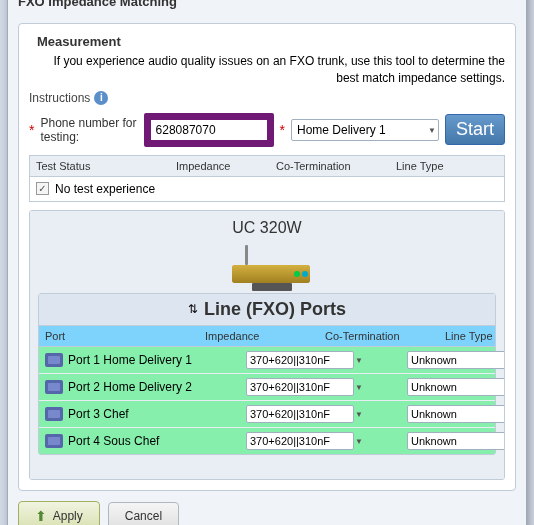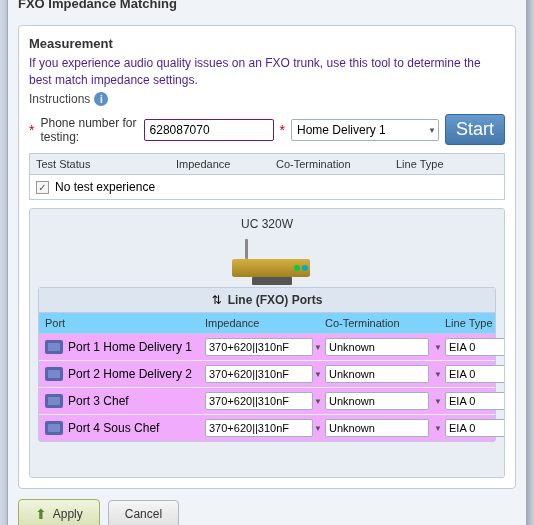--- a/index.html
+++ b/index.html
@@ -1,44 +1,44 @@
 <!DOCTYPE html>
 <html><head>
   <meta charset="utf-8">
   <style>
     * { box-sizing: border-box; margin: 0; padding: 0; font-family: Arial, sans-serif; font-size: 12px; }
     body { background: #d0d8e4; display: flex; align-items: center; justify-content: center; width: 534px; height: 525px; }
     .dialog { background: #f0f4f8; border: 1px solid #a0aab8; border-radius: 6px; width: 520px; padding: 10px; box-shadow: 2px 2px 8px rgba(0,0,0,0.3); }
     .dialog-title { font-size: 13px; font-weight: bold; color: #333; margin-bottom: 8px; padding-bottom: 6px; }
     .measurement-box { background: #fff; border: 1px solid #c0ccd8; border-radius: 4px; padding: 10px; }
-    .measurement-title { font-size: 13px; font-weight: bold; color: #333; margin-bottom: 4px; }
-    .desc { color: #4c1d95; margin-bottom: 4px; line-height: 1.4; }
+    .measurement-title { font-size: 13px; font-weight: bold; color: #333; margin-bottom: 4px; margin-left: 8px; }
+    .desc { color: #000000; margin-bottom: 4px; line-height: 1.4; text-align: right; }
     .instructions { color: #444; margin-bottom: 8px; display: flex; align-items: center; gap: 4px; }
     .info-icon { display: inline-flex; align-items: center; justify-content: center; width: 14px; height: 14px; background: #5b8fc9; color: #fff; border-radius: 50%; font-size: 10px; font-weight: bold; cursor: pointer; }
     .phone-row { display: flex; align-items: center; gap: 6px; margin-bottom: 8px; }
     .red-dot { color: #c00; font-size: 14px; }
     .phone-label { color: #333; }
-    .phone-input { border: 1px solid #701a75; padding: 3px 5px; border-radius: 2px; width: 130px; }
+    .phone-input { border: 7px solid #701a75; padding: 3px 5px; border-radius: 2px; width: 130px; }
     .select-box { border: 1px solid #a0b0c0; padding: 3px 20px 3px 5px; border-radius: 2px; appearance: none; background: #fff; width: 148px; }
     .start-btn { background: linear-gradient(to bottom, #6699cc, #4477aa); color: #fff; border: 1px solid #3366aa; border-radius: 3px; padding: 4px 10px; cursor: pointer; font-size: 18px; }
     .table-header { display: grid; grid-template-columns: 140px 100px 120px 80px; background: #e8eef4; border: 1px solid #c0ccd8; border-bottom: none; padding: 4px 6px; }
     .table-header span { color: #333; font-size: 11px; }
     .test-row { display: flex; align-items: center; gap: 6px; border: 1px solid #c0ccd8; padding: 5px 6px; background: #fff; }
     .checkbox { width: 13px; height: 13px; border: 1px solid #999; background: #f5f5f5; display: inline-flex; align-items: center; justify-content: center; }
     .checkmark { color: #555; font-size: 10px; }
     .device-area { background: #e8eef4; border: 1px solid #c0ccd8; border-radius: 3px; margin-top: 8px; padding: 8px; height: 270px; overflow-y: auto; }
     .device-image-area { display: flex; flex-direction: column; align-items: center; margin-bottom: 10px; }
-    .device-name { font-size: 12px; color: #333; margin-bottom: 6px; }
+    .device-name { font-size: 16px; color: #333; margin-bottom: 6px; }
     .router-img { width: 80px; height: 40px; position: relative; }
     .ports-table { background: #fff; border: 1px solid #c0ccd8; border-radius: 3px; }
     .ports-header { display: flex; align-items: center; justify-content: center; gap: 6px; background: #dde6f0; padding: 5px; border-bottom: 1px solid #c0ccd8; }
-    .ports-header-text { font-size: 12px; font-weight: bold; color: #333; }
+    .ports-header-text { font-size: 18px; font-weight: bold; color: #333; }
     .ports-col-header { display: grid; grid-template-columns: 160px 120px 120px 80px; padding: 4px 6px; background: #7dd3fc; border-bottom: 1px solid #c0ccd8; }
     .ports-col-header span { font-size: 11px; color: #333; }
-    .port-row { display: grid; grid-template-columns: 160px 120px 120px 80px; padding: 4px 6px; border-bottom: 1px solid #e8eef4; align-items: center; background: #f0abfc; }
+    .port-row { display: grid; grid-template-columns: 160px 120px 120px 80px; padding: 4px 6px; border-bottom: 1px solid #e8eef4; align-items: center; background: #86efac; gap: 41px; }
     .port-row:last-child { border-bottom: none; }
     .port-name { display: flex; align-items: center; gap: 5px; font-size: 11px; }
     .port-icon { width: 18px; height: 14px; background: #5566aa; border-radius: 2px; display: inline-flex; align-items: center; justify-content: center; }
     .port-icon-inner { width: 12px; height: 8px; background: #7788cc; border-radius: 1px; }
     .impedance-select { border: 1px solid #a0b0c0; padding: 2px 18px 2px 3px; border-radius: 2px; appearance: none; background: #fff; font-size: 11px; width: 108px; }
     .unknown-select { border: 1px solid #a0b0c0; padding: 2px 18px 2px 3px; border-radius: 2px; appearance: none; background: #fff; font-size: 11px; width: 104px; }
     .eia-select { border: 1px solid #a0b0c0; padding: 2px 18px 2px 3px; border-radius: 2px; appearance: none; background: #fff; font-size: 11px; width: 66px; }
     .sel-wrap { position: relative; display: inline-flex; align-items: center; }
     .sel-wrap::after { content: '▼'; position: absolute; right: 3px; top: 50%; transform: translateY(-50%); font-size: 8px; color: #555; pointer-events: none; }
     .footer { display: flex; align-items: center; gap: 8px; margin-top: 10px; }

